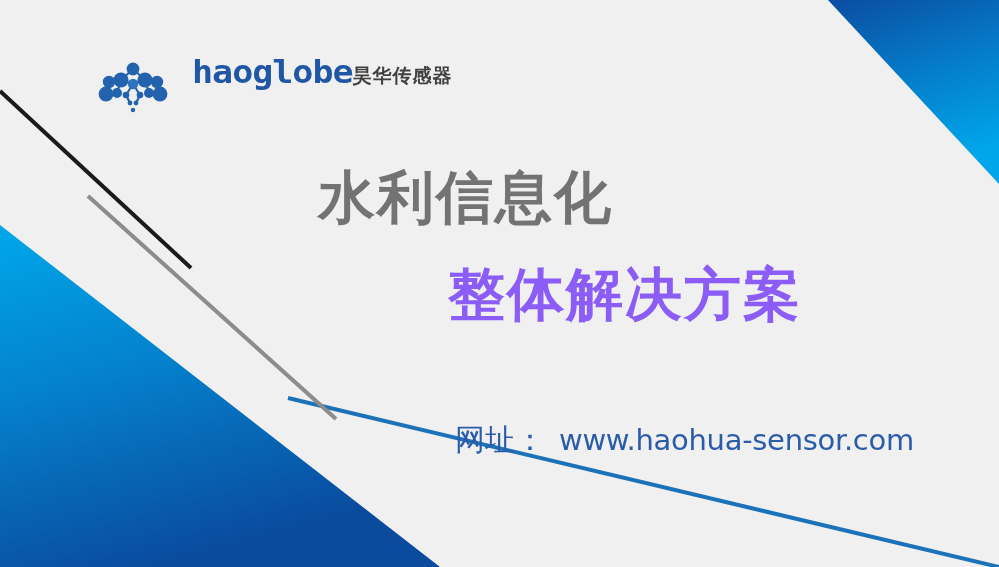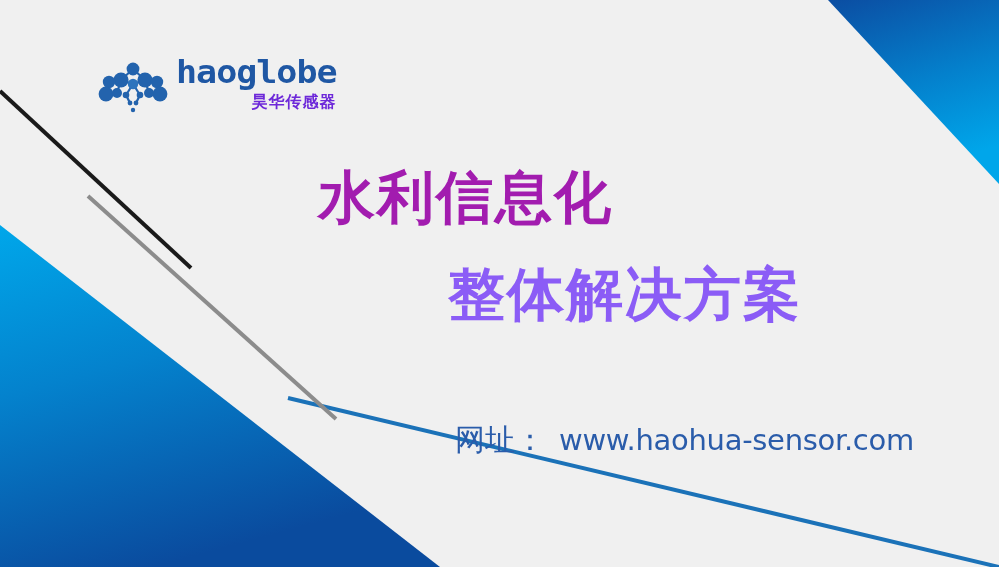--- a/index.html
+++ b/index.html
@@ -33,54 +33,54 @@
     display: flex;
     align-items: flex-start;
   }
   .logo-mark {
     width: 74px;
     height: 56px;
     flex: none;
     margin-top: 4px;
   }
   .logo-words {
-    margin-left: 6px;
+    margin-left: 22px;
     display: flex;
-    flex-direction: column;
-    align-items: flex-end;
+    flex-direction: row;
+    align-items: center;
   }
   .logo-wordmark {
     font-family: "DejaVu Sans Mono", "Liberation Mono", monospace;
     font-size: 35px;
     font-weight: 700;
     letter-spacing: -1px;
     color: #1f57a4;
     line-height: 1;
     transform: scaleY(0.92);
     transform-origin: left top;
   }
   .logo-subtitle {
     margin-top: 3px;
     font-family: "DejaVu Sans", sans-serif;
-    font-size: 16px;
+    font-size: 19px;
     font-weight: 700;
     letter-spacing: 1px;
-    color: #6d28d9;
+    color: #404040;
     line-height: 1;
   }
 
   
   .title-1 {
     position: absolute;
     left: 318px;
     top: 168px;
     font-family: "DejaVu Sans", sans-serif;
     font-size: 57px;
     font-weight: 700;
-    color: #a21caf;
+    color: #737373;
     letter-spacing: 2px;
     line-height: 1.05;
     white-space: nowrap;
   }
   .title-2 {
     position: absolute;
     left: 448px;
     top: 265px;
     font-family: "DejaVu Sans", sans-serif;
     font-size: 57px;

